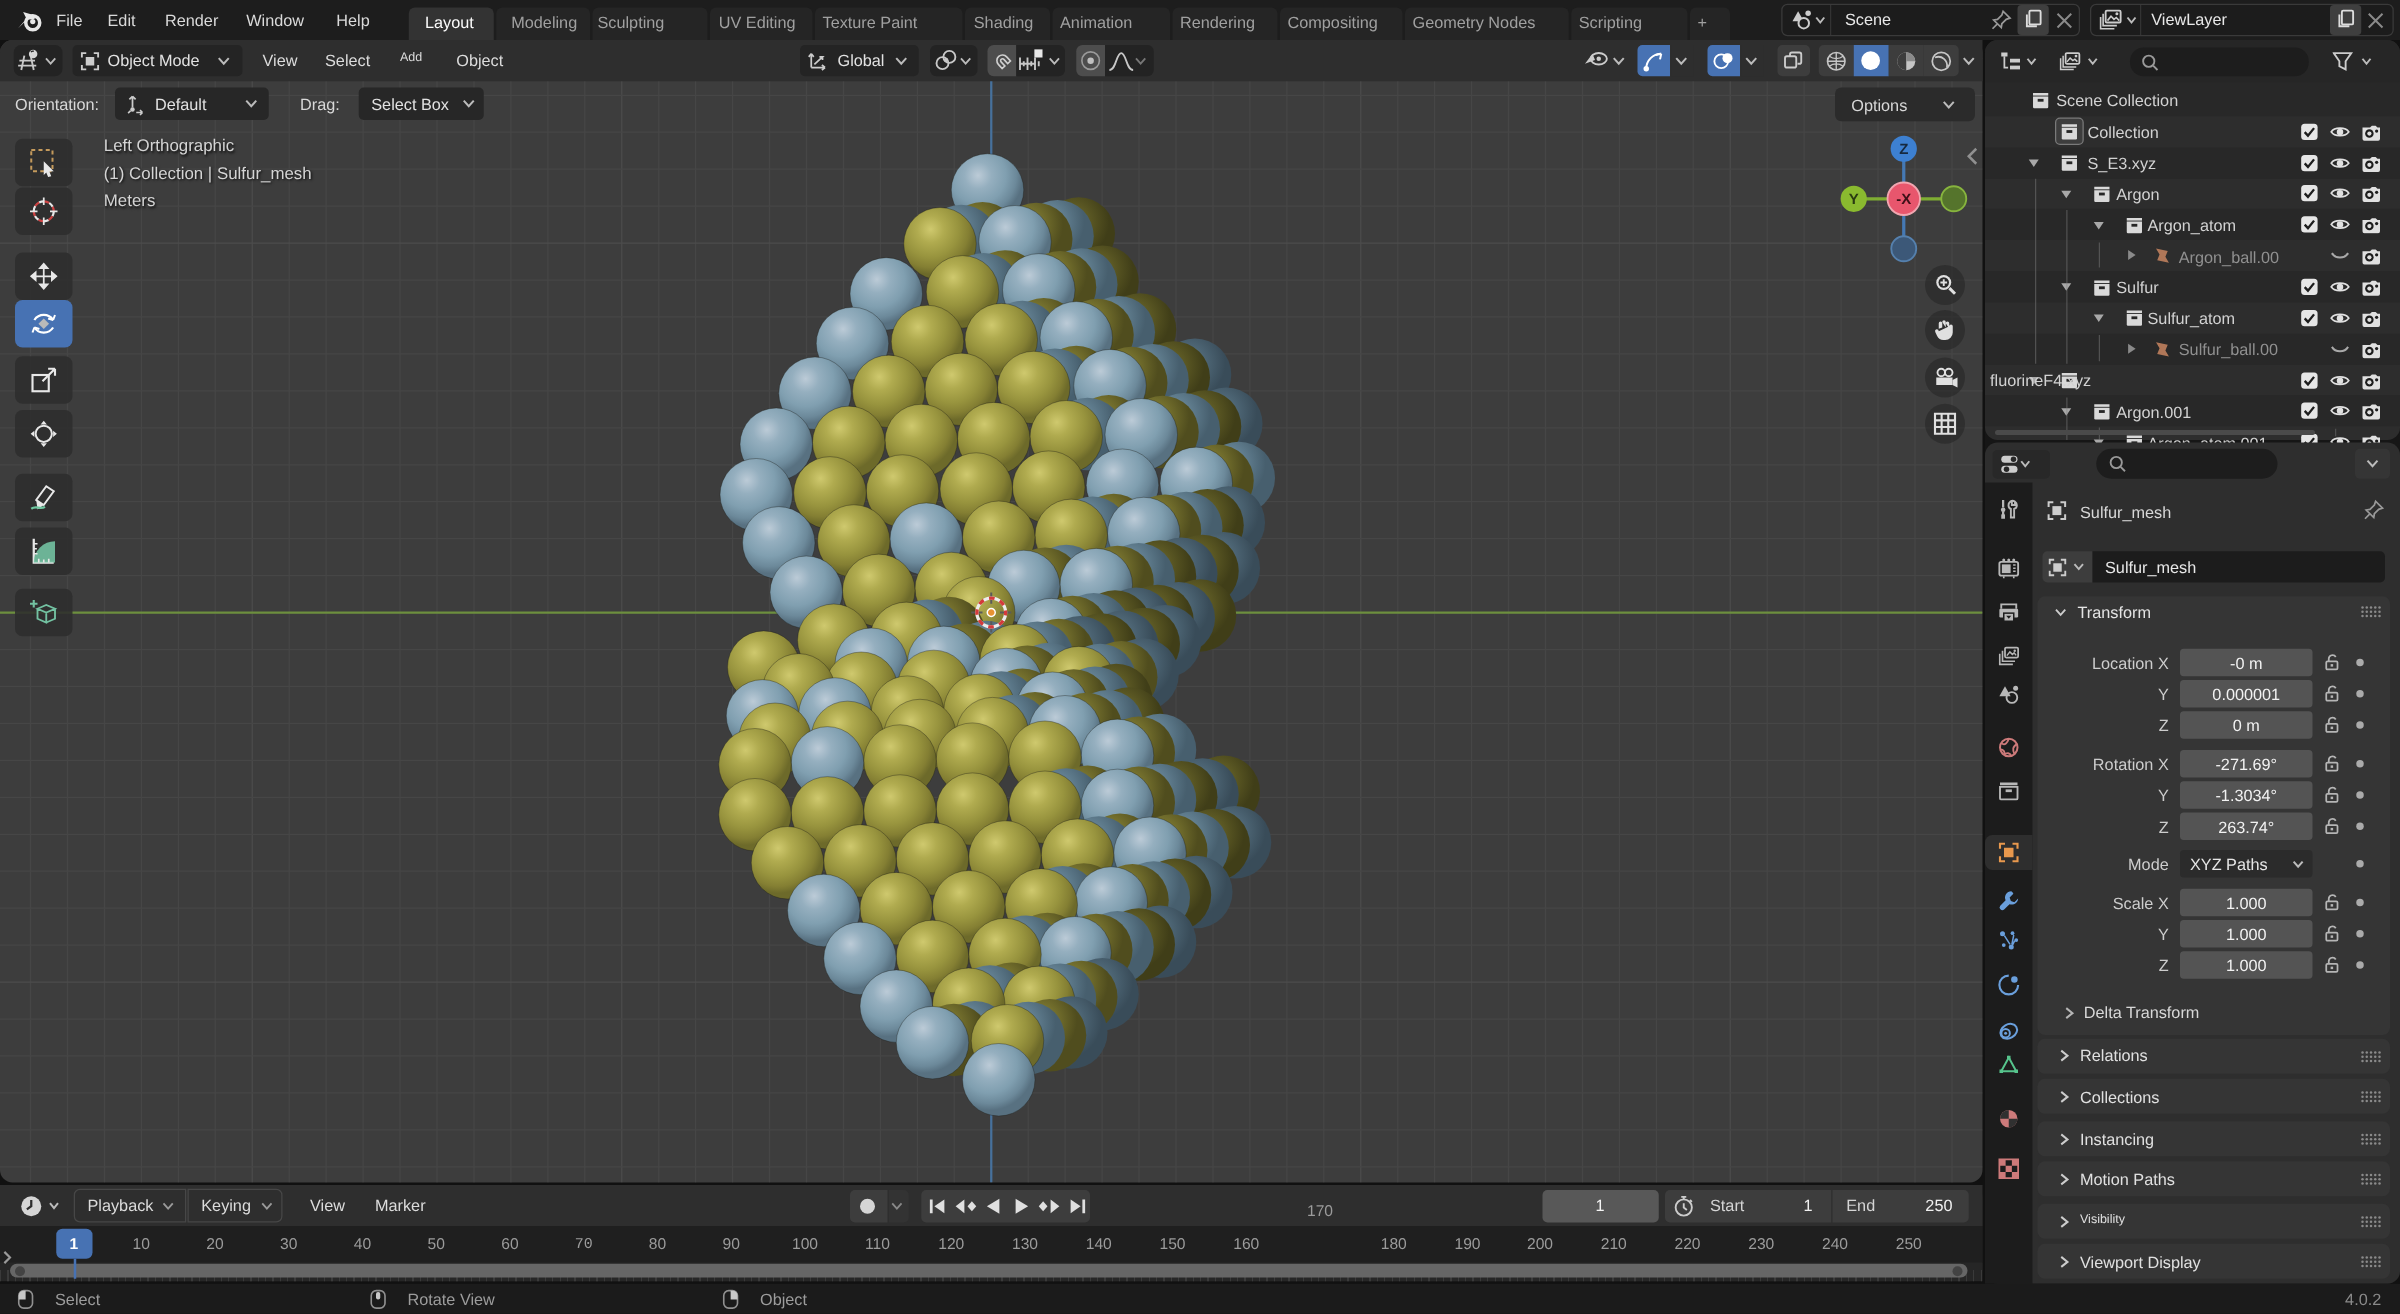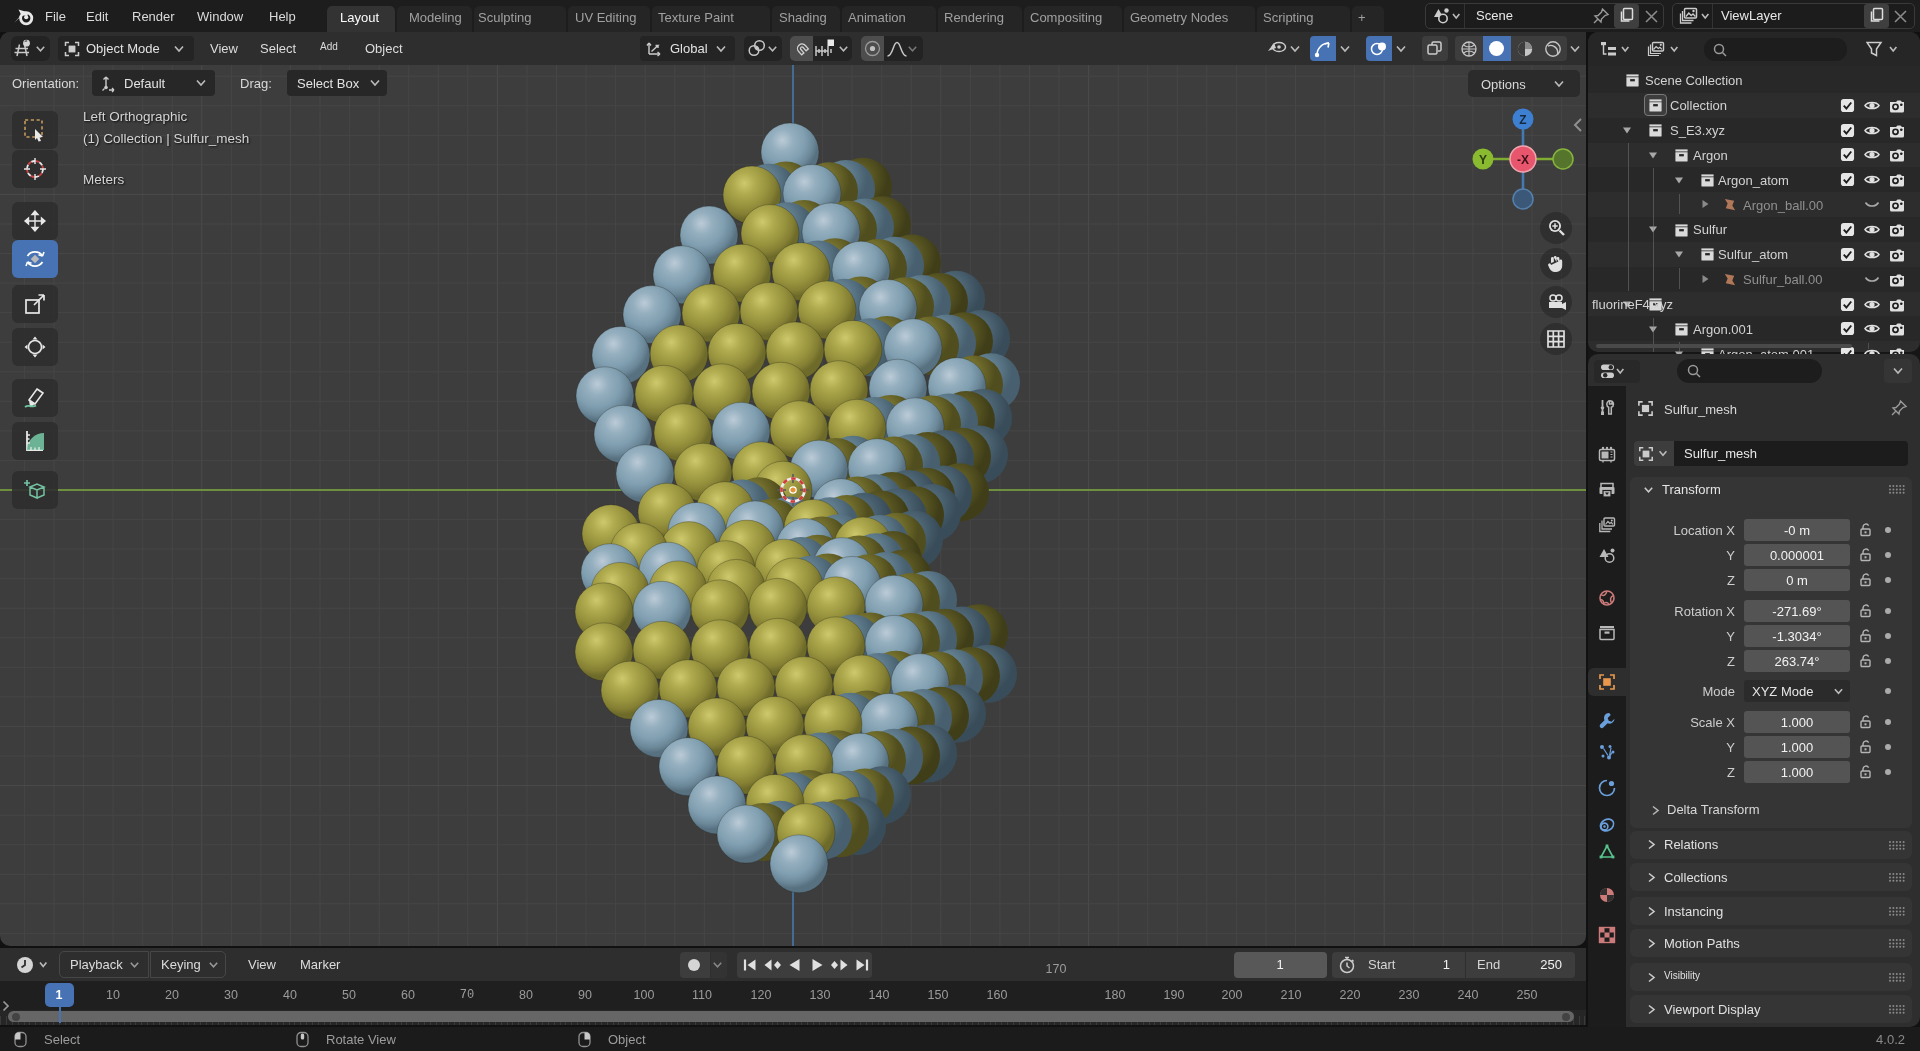--- a/index.html
+++ b/index.html
@@ -613,21 +613,21 @@
 <path d="M4,2 v19 h16" fill="none" stroke="#e8e8e8" stroke-width="1.8"></path>
 <path d="M4,21 A17,17 0 0 1 21,4 L21,21 Z" fill="#73c2a2" opacity="0.9"></path>
 <path d="M4,6 h3 M4,10 h2.5 M4,14 h3 M8,21 v-3 M12,21 v-2.5 M16,21 v-3" stroke="#e8e8e8" stroke-width="1.3"></path>
 </svg>
 <svg class="abs" style="left:23px;top:478px;" width="24" height="24" viewBox="0 0 24 24">
 <path d="M7,9 L14,6 L21,9 L14,12 Z M7,9 v8 L14,20 v-8 M21,9 v8 L14,20 M14,12 v8" fill="none" stroke="#73c2a2" stroke-width="1.5"></path>
 <path d="M4,2 v6 M1,5 h6" stroke="#73c2a2" stroke-width="1.7"></path>
 </svg>
 <div class="txt" style="left:83px;top:110px;font-size:13.5px;color:#d4d4d4;text-shadow:1px 1px 2px rgba(0,0,0,0.8);">Left Orthographic</div>
 <div class="txt" style="left:83px;top:132px;font-size:13.5px;color:#d4d4d4;text-shadow:1px 1px 2px rgba(0,0,0,0.8);">(1) Collection | Sulfur_mesh</div>
-<div class="txt" style="left:83px;top:154px;font-size:13.5px;color:#d4d4d4;text-shadow:1px 1px 2px rgba(0,0,0,0.8);margin-top:19px;">Meters</div>
+<div class="txt" style="left:83px;top:154px;font-size:13.5px;color:#d4d4d4;text-shadow:1px 1px 2px rgba(0,0,0,0.8);">Meters</div>
 <svg class="abs" style="left:1462px;top:99px;" width="122" height="122" viewBox="0 0 122 122">
 <line x1="61" y1="60" x2="61" y2="20" stroke="#4579b4" stroke-width="2.6"></line>
 <line x1="61" y1="60" x2="21" y2="60" stroke="#7fad33" stroke-width="2.6"></line>
 <line x1="61" y1="60" x2="101" y2="60" stroke="#7fad33" stroke-width="2.6"></line>
 <line x1="61" y1="60" x2="61" y2="100" stroke="#4579b4" stroke-width="2.6"></line>
 <circle cx="61" cy="20" r="10.5" fill="#3d80d1"></circle>
 <text x="61" y="24.5" font-size="12" font-weight="bold" fill="#16293f" text-anchor="middle" font-family="Liberation Sans,sans-serif">Z</text>
 <circle cx="21" cy="60" r="10.5" fill="#8aba2f"></circle>
 <text x="21" y="64.5" font-size="12" font-weight="bold" fill="#2a3a12" text-anchor="middle" font-family="Liberation Sans,sans-serif">Y</text>
 <circle cx="101" cy="60" r="10" fill="#55742c" stroke="#87b43e" stroke-width="1.5"></circle>
@@ -1134,21 +1134,21 @@
 <div class="abs" style="left:1744px;top:650px;width:106px;height:22px;background:#545454;border-radius:3px;"></div>
 <div class="txt" style="left:1797px;top:655px;font-size:13px;color:#f2f2f2;transform:translateX(-50%);">263.74°</div>
 <svg class="abs" style="left:1858px;top:653px;" width="16" height="16" viewBox="0 0 16 16">
 <rect x="3" y="7" width="9" height="6.5" rx="1" fill="none" stroke="#b5b5b5" stroke-width="1.4"></rect>
 <path d="M5,7 V5 a3,3 0 0 1 5.6,-1.4" fill="none" stroke="#b5b5b5" stroke-width="1.4"></path>
 <rect x="6.5" y="9.3" width="2" height="2" fill="#b5b5b5"></rect>
 </svg>
 <div class="abs" style="left:1885px;top:658px;width:6px;height:6px;background:#ababab;border-radius:50%;"></div>
 <div class="txt" style="left:1735px;top:685px;font-size:13px;color:#cdcdcd;transform:translateX(-100%);">Mode</div>
 <div class="abs" style="left:1744px;top:680px;width:106px;height:22px;background:#2b2b2b;border-radius:3px;"></div>
-<div class="txt" style="left:1752px;top:685px;font-size:13px;color:#e6e6e6;">XYZ Mode</div>
+<div class="txt" style="left:1752px;top:685px;font-size:13px;color:#e6e6e6;">XYZ Paths</div>
 <svg class="abs" style="left:1832px;top:687px;" width="13" height="9" viewBox="0 0 14 10">
     <path d="M3,2.5 l4,4.5 l4,-4.5" fill="none" stroke="#bbb" stroke-width="1.8"></path>
   </svg>
 <div class="abs" style="left:1885px;top:688px;width:6px;height:6px;background:#ababab;border-radius:50%;"></div>
 <div class="txt" style="left:1735px;top:716px;font-size:13px;color:#cdcdcd;transform:translateX(-100%);">Scale X</div>
 <div class="abs" style="left:1744px;top:711px;width:106px;height:22px;background:#545454;border-radius:3px;"></div>
 <div class="txt" style="left:1797px;top:716px;font-size:13px;color:#f2f2f2;transform:translateX(-50%);">1.000</div>
 <svg class="abs" style="left:1858px;top:714px;" width="16" height="16" viewBox="0 0 16 16">
 <rect x="3" y="7" width="9" height="6.5" rx="1" fill="none" stroke="#b5b5b5" stroke-width="1.4"></rect>
 <path d="M5,7 V5 a3,3 0 0 1 5.6,-1.4" fill="none" stroke="#b5b5b5" stroke-width="1.4"></path>

